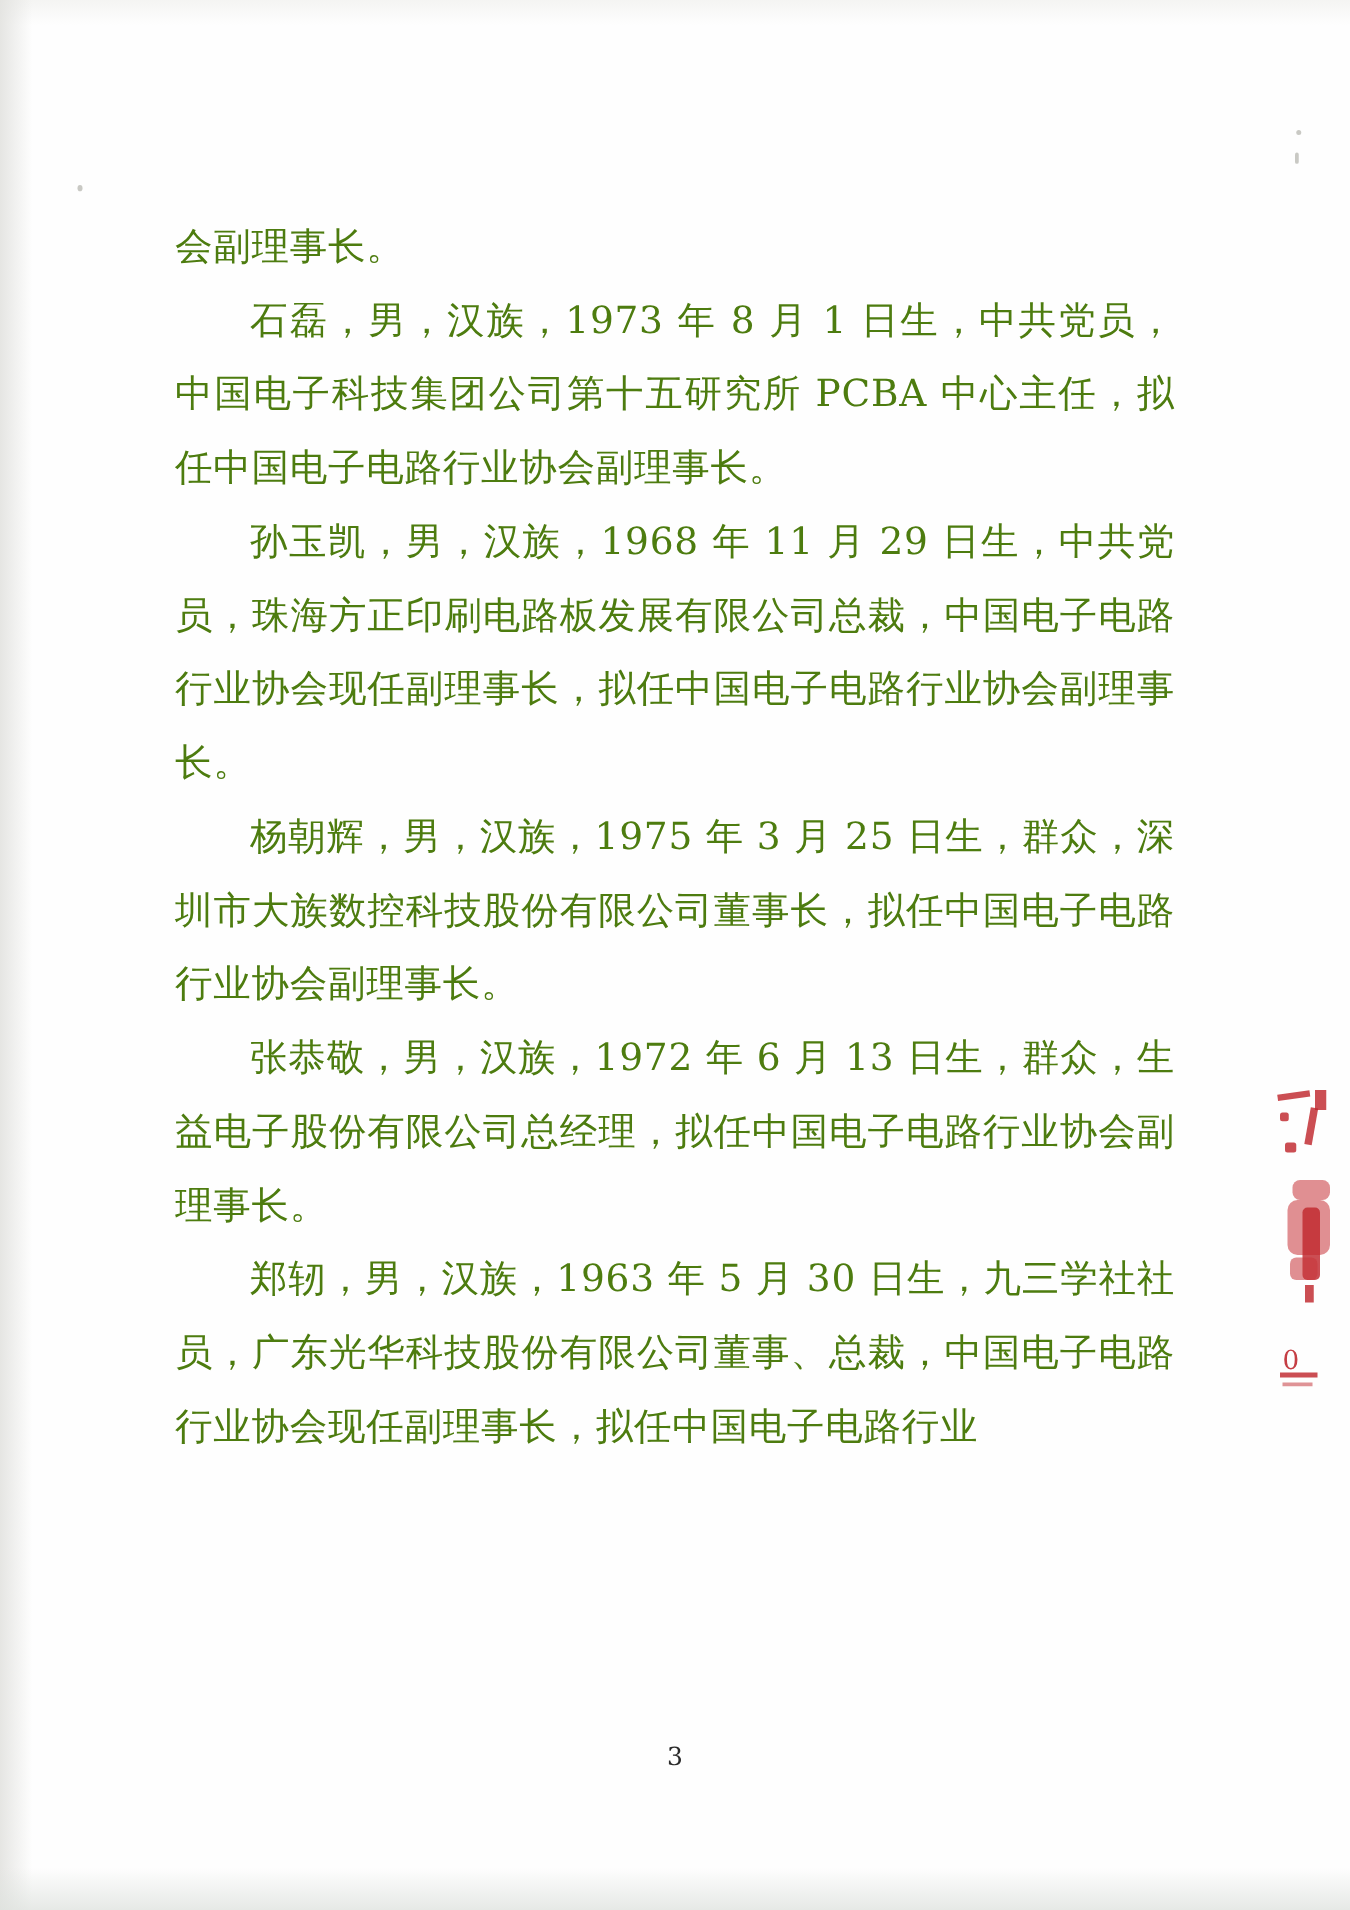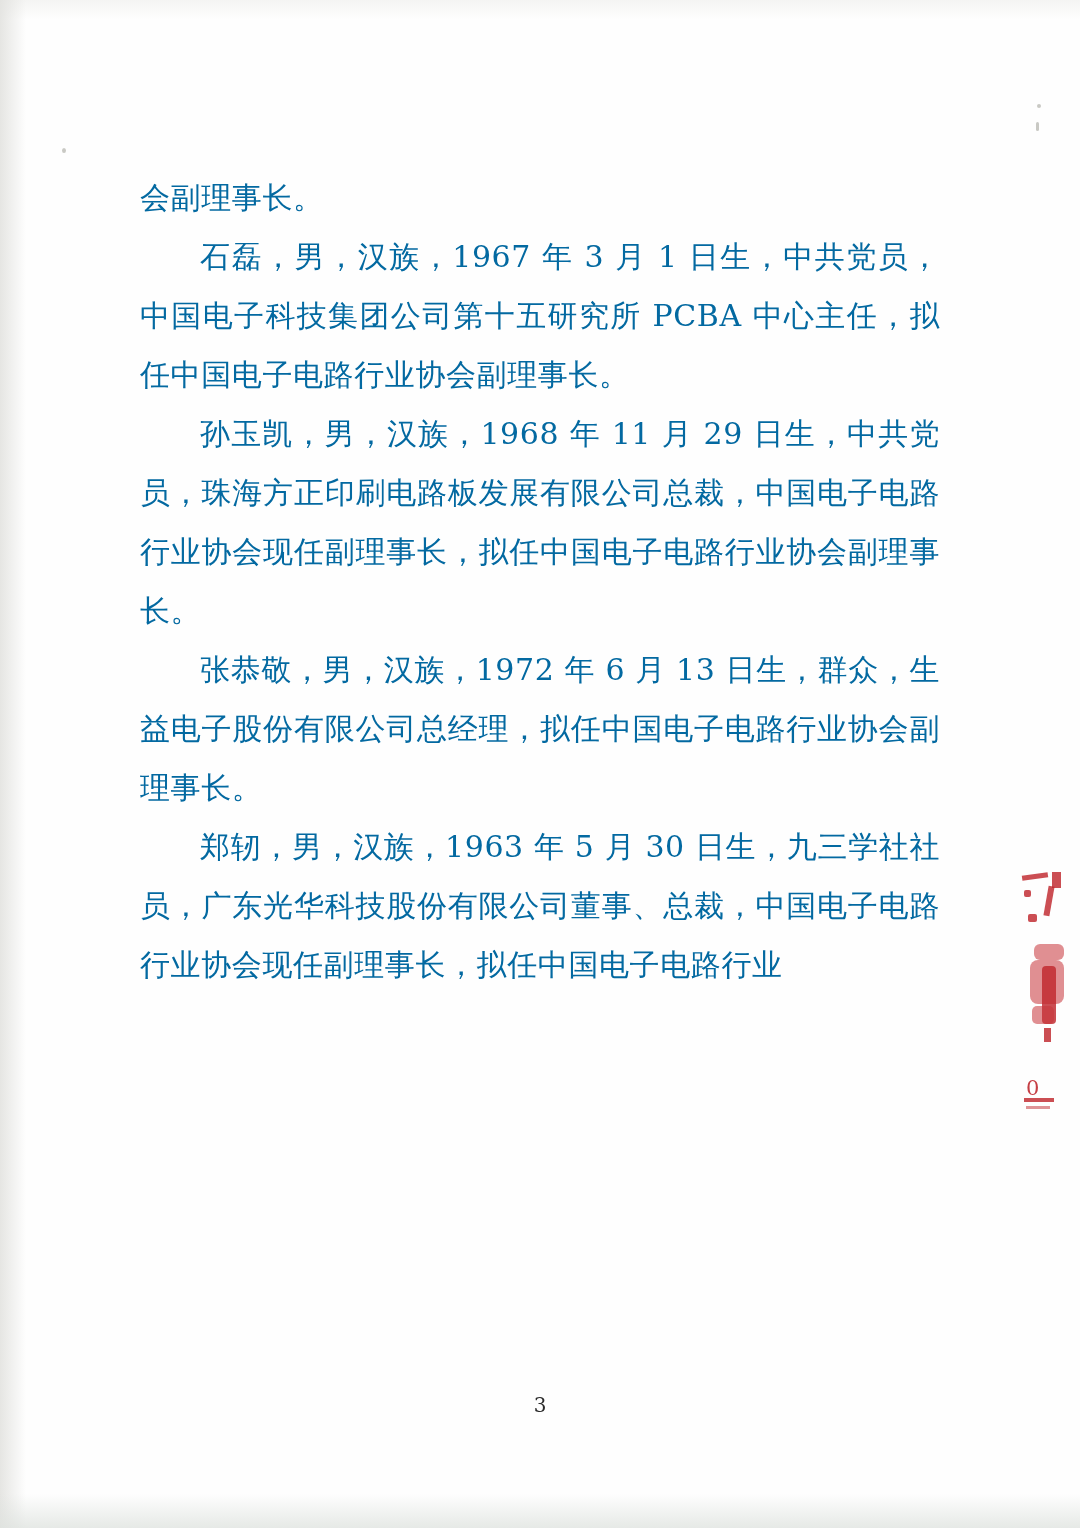--- a/index.html
+++ b/index.html
@@ -58,21 +58,21 @@
   
   #doc-body {
     position: absolute;
     left: 140px;
     top: 168px;
     width: 800px;
   }
   .para {
     font-size: 30px;
     line-height: 59px;
-    color: #0369a1;
+    color: #4d7c0f;
     text-align: justify;
     text-justify: inter-ideograph;
     letter-spacing: 0.6px;
     margin: 0 0 0 0;
     white-space: normal;
   }
   .para.indent {
     text-indent: 2em;
   }
 
@@ -127,22 +127,23 @@
   <div id="scan-edge-top"></div>
   <div id="scan-edge-left"></div>
   <div id="scan-edge-bottom"></div>
 
   <div class="speck" style="left:62px; top:148px; width:4px; height:5px;"></div>
   <div class="speck" style="left:1037px; top:104px; width:4px; height:4px;"></div>
   <div class="speck" style="left:1036px; top:122px; width:3px; height:9px; border-radius:2px;"></div>
 
   <div id="doc-body">
     <p class="para">会副理事长。</p>
-    <p class="para indent">石磊，男，汉族，1967 年 3 月 1 日生，中共党员，中国电子科技集团公司第十五研究所 PCBA 中心主任，拟任中国电子电路行业协会副理事长。</p>
+    <p class="para indent">石磊，男，汉族，1973 年 8 月 1 日生，中共党员，中国电子科技集团公司第十五研究所 PCBA 中心主任，拟任中国电子电路行业协会副理事长。</p>
     <p class="para indent">孙玉凯，男，汉族，1968 年 11 月 29 日生，中共党员，珠海方正印刷电路板发展有限公司总裁，中国电子电路行业协会现任副理事长，拟任中国电子电路行业协会副理事长。</p>
+    <p class="para indent">杨朝辉，男，汉族，1975 年 3 月 25 日生，群众，深圳市大族数控科技股份有限公司董事长，拟任中国电子电路行业协会副理事长。</p>
     <p class="para indent">张恭敬，男，汉族，1972 年 6 月 13 日生，群众，生益电子股份有限公司总经理，拟任中国电子电路行业协会副理事长。</p>
     <p class="para indent">郑轫，男，汉族，1963 年 5 月 30 日生，九三学社社员，广东光华科技股份有限公司董事、总裁，中国电子电路行业协会现任副理事长，拟任中国电子电路行业</p>
   </div>
 
   <div id="seal">
     <div class="seal-mark" style="left:10px; top:8px; width:26px; height:5px; transform:rotate(-8deg);"></div>
     <div class="seal-mark" style="left:40px; top:6px; width:9px; height:16px;"></div>
     <div class="seal-mark" style="left:12px; top:24px; width:7px; height:7px; border-radius:2px;"></div>
     <div class="seal-mark" style="left:34px; top:20px; width:6px; height:30px; transform:rotate(10deg);"></div>
     <div class="seal-mark" style="left:16px; top:48px; width:9px; height:8px; border-radius:2px;"></div>

